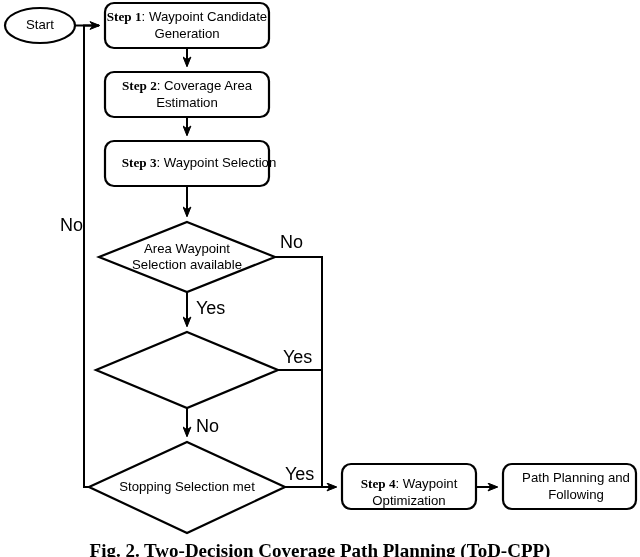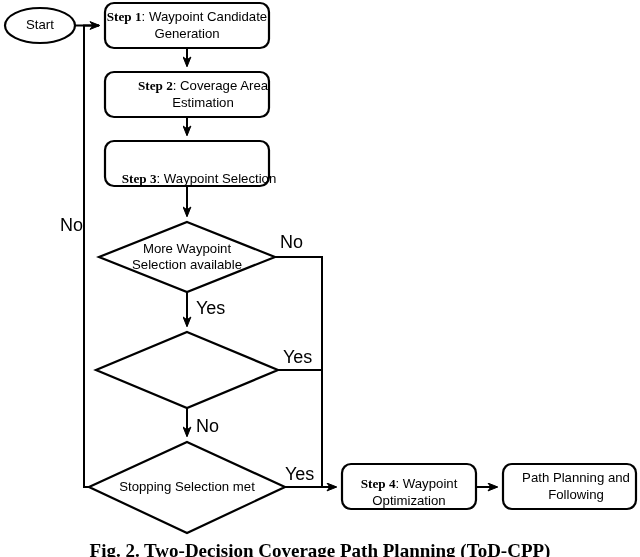--- a/index.html
+++ b/index.html
@@ -140,30 +140,30 @@
   </svg>
 
   <div class="node-label" style="left:5px; top:8px; width:70px; height:35px;">
     <span>Start</span>
   </div>
 
   <div class="node-label" style="left:105px; top:3px; width:164px; height:45px;">
     <span><span class="strong">Step 1</span><span>: Waypoint Candidate Generation</span></span>
   </div>
 
-  <div class="node-label" style="left:105px; top:72px; width:164px; height:45px;padding-left:16px;">
+  <div class="node-label" style="left:105px; top:72px; width:164px; height:45px;">
     <span><span class="strong">Step 2</span><span>: Coverage Area Estimation</span></span>
   </div>
 
-  <div class="node-label" style="left:105px; top:157px; width:188px; height:45px;">
+  <div class="node-label" style="left:105px; top:141px; width:188px; height:45px;">
     <span><span class="strong">Step 3</span><span>: Waypoint Selection</span></span>
   </div>
 
   <div class="node-label" style="left:99px; top:239px; width:176px; height:36px; flex-direction:column;">
-    <span>More Waypoint</span>
+    <span>Area Waypoint</span>
     <span>Selection available</span>
   </div>
 
 
   <div class="node-label" style="left:89px; top:478px; width:196px; height:18px;">
     <span>Stopping Selection met</span>
   </div>
 
   <div class="node-label" style="left:342px; top:464px; width:134px; height:45px;align-items:flex-end;">
     <span><span class="strong">Step 4</span><span>: Waypoint Optimization</span></span>

